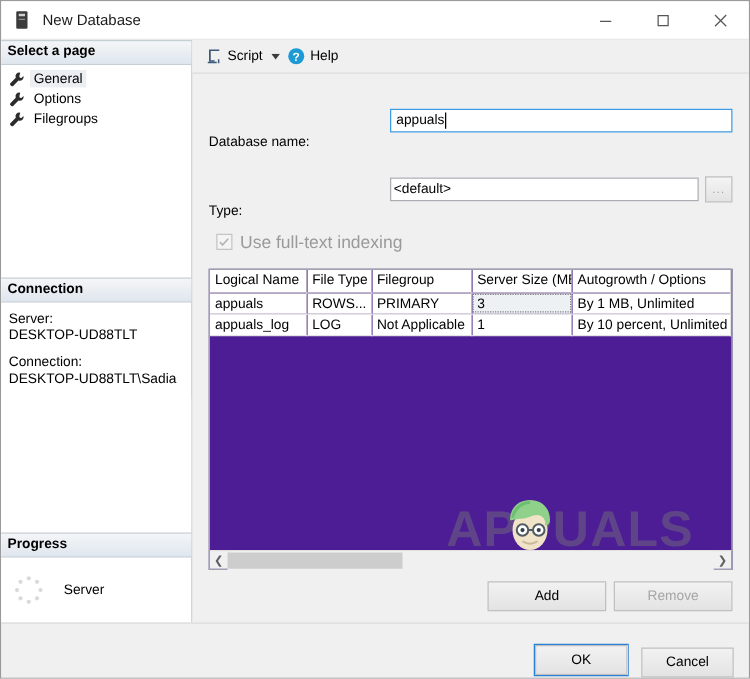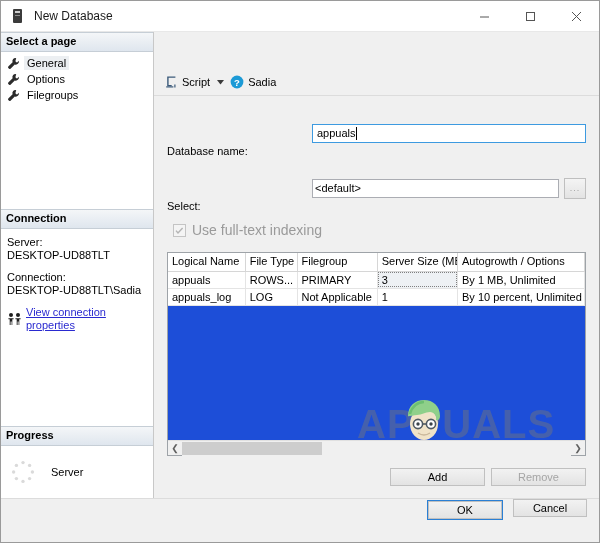--- a/index.html
+++ b/index.html
@@ -169,21 +169,20 @@
     min-width: 0;
   }
   #toolbar {
     height: 27px;
     flex: 0 0 auto;
     display: flex;
     align-items: center;
     padding-left: 7px;
     background: #f0f0f0;
     border-bottom: 1px solid #dcdcdc;
-    margin-top: 37px;
   }
   .tb-item {
     display: flex;
     align-items: center;
     height: 21px;
     padding: 0 3px;
     cursor: default;
   }
   .tb-item .tlbl { margin-left: 4px; font-size: 11px; }
   #script-icon { width: 14px; height: 14px; }
@@ -277,21 +276,21 @@
     margin-right: 6px;
     flex: 0 0 auto;
     position: relative;
   }
   #fulltext-label { color: #9a9a9a; font-size: 14px; }
 
   #dbfiles-label { margin-bottom: 3px; flex: 0 0 auto; font-size: 11px; }
 
   #grid-wrap {
     flex: 1 1 auto;
-    background: #1d4ed8;
+    background: #4c1d95;
     border: 1px solid #9ea3a8;
     min-height: 0;
     display: flex;
     flex-direction: column;
     position: relative;
   }
   #grid-scroll {
     flex: 1 1 auto;
     min-height: 0;
     overflow: hidden;
@@ -362,21 +361,21 @@
   #addrow {
     flex: 0 0 auto;
     height: 42px;
     display: flex;
     align-items: center;
     justify-content: flex-end;
     padding-right: 0px;
     gap: 6px;
   }
   .btn {
-    height: 18px;
+    height: 24px;
     min-width: 76px;
     padding: 0 0;
     background: linear-gradient(to bottom, #f2f2f2, #e3e3e3);
     border: 1px solid #c0c0c0;
     font-family: "Liberation Sans", sans-serif;
     font-size: 11px;
     color: #000;
     cursor: default;
     display: flex;
     align-items: center;
@@ -386,21 +385,21 @@
   #add-btn { min-width: 95px; }
   #remove-btn { min-width: 95px; }
 
   
   #footer {
     height: 44px;
     flex: 0 0 auto;
     background: #f0f0f0;
     border-top: 1px solid #dcdcdc;
     display: flex;
-    align-items: flex-start;
+    align-items: flex-end;
     justify-content: flex-end;
     padding-right: 12px;
     gap: 9px;
   }
   #ok-btn {
     min-width: 74px;
     border: 1px solid #c0c0c0;
     box-shadow: 0 0 0 1px #2a7fd4;
     margin: 2px;
   }
@@ -491,29 +490,20 @@
       <div class="panel-header">Connection</div>
       <div id="connection-body">
         <div class="grp">
           <div>Server:</div>
           <div>DESKTOP-UD88TLT</div>
         </div>
         <div class="grp">
           <div>Connection:</div>
           <div>DESKTOP-UD88TLT\Sadia</div>
         </div>
-        <div id="conn-link-row">
-          <svg class="people" viewBox="0 0 15 14">
-            <circle cx="4" cy="3" r="2" fill="#1d1d1d"></circle>
-            <path d="M1.4 6.2h5.2v1.1H5.3V13H4.6V9.6h-1V13H2.7V7.3H1.4z" fill="#1d1d1d"></path>
-            <circle cx="11" cy="3" r="2" fill="#1d1d1d"></circle>
-            <path d="M8.4 6.2h5.2v1.1h-1.3V13h-.7V9.6h-1V13H9.7V7.3H8.4z" fill="#1d1d1d"></path>
-          </svg>
-          <span id="conn-link">View connection properties</span>
-        </div>
       </div>
 
       <div id="left-spacer"></div>
 
       <div class="panel-header">Progress</div>
       <div id="progress-body">
         <svg class="spinner" viewBox="0 0 24 24">
           <g fill="#dadada">
             <circle cx="12" cy="2.6" r="1.7"></circle>
               <circle cx="18.6" cy="5.4" r="1.7"></circle>
@@ -543,36 +533,36 @@
         <div id="script-caret">
           <svg width="7" height="5" viewBox="0 0 7 5">
               <path d="M0 0h7L3.5 4.5z" fill="#3b3b3b"></path>
             </svg>
         </div>
         <div class="tb-item">
           <svg id="help-icon" viewBox="0 0 14 14">
             <circle cx="7" cy="7" r="6.4" fill="#1c9ad6"></circle>
             <text x="7" y="10.6" font-family="Liberation Sans, sans-serif" font-size="9.5" font-weight="bold" fill="#ffffff" text-anchor="middle">?</text>
           </svg>
-          <span class="tlbl">Sadia</span>
+          <span class="tlbl">Help</span>
         </div>
       </div>
 
       <div id="form">
 
         <div class="field-row">
           <span class="field-label">Database name:</span>
           <div id="dbname-box" class="textbox">
             <span id="dbname-value">appuals</span>
             <span id="caret"></span>
           </div>
         </div>
 
         <div class="field-row">
-          <span class="field-label">Select:</span>
+          <span class="field-label">Type:</span>
           <div id="owner-box" class="textbox">
             <span>&lt;default&gt;</span>
           </div>
           <div id="owner-browse">...</div>
         </div>
 
         <div id="fulltext-row">
           <div id="fulltext-check">
             <svg width="11" height="11" viewBox="0 0 11 11" style="position:absolute;left:0;top:0">
               <path d="M2 5.6l2 2.4 4.6-5" fill="none" stroke="#b4b4b4" stroke-width="1.4"></path>

